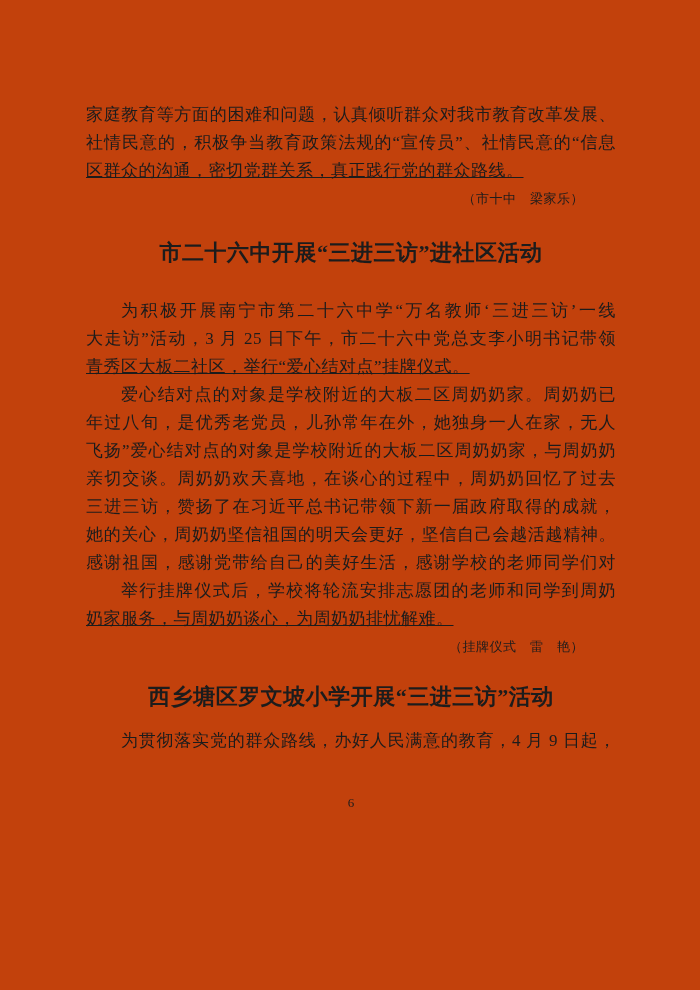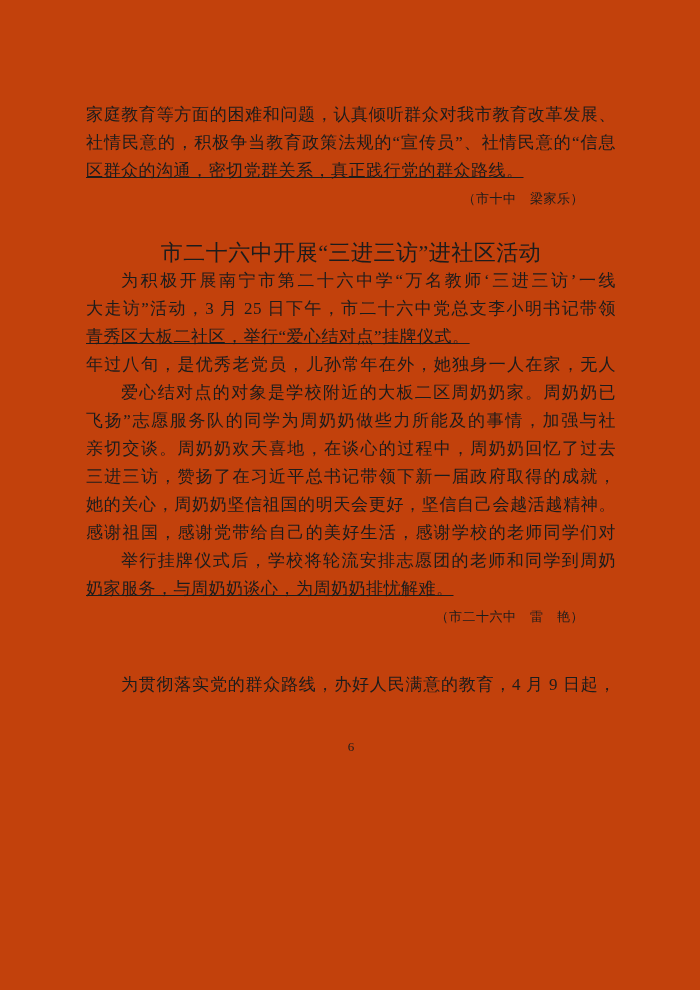--- a/index.html
+++ b/index.html
@@ -43,29 +43,29 @@
     line-height: 28px;
     font-size: 13px;
     letter-spacing: 0.5px;
     text-align: right;
     padding-right: 32px;
   }
   .heading {
     height: 28px;
     line-height: 28px;
     font-size: 22px;
-    font-weight: normal;
+    font-weight: bold;
     text-align: center;
     letter-spacing: 0.5px;
     white-space: nowrap;
   }
   .heading.h-26 { margin-top: 26px; }
   .heading.h-lwp { margin-top: 22px; }
-  .para.p-after-heading { }
-  .para.p-after-heading2 { margin-top: 40px; }
+  .para.p-after-heading { margin-top: 30px; }
+  .para.p-after-heading2 { margin-top: 16px; }
   .footer {
     margin-top: 38px;
     height: 20px;
     line-height: 20px;
     font-size: 13px;
     text-align: center;
     letter-spacing: 0;
   }
 </style>
 </head>
@@ -83,35 +83,36 @@
 
     <div class="heading h-26">市二十六中开展“三进三访”进社区活动</div>
 
     <div class="para p-after-heading">
       <div class="line indent">为积极开展南宁市第二十六中学“万名教师‘三进三访’一线</div>
       <div class="line">大走访”活动，3 月 25 日下午，市二十六中党总支李小明书记带领</div>
       <div class="line left-end">青秀区大板二社区，举行“爱心结对点”挂牌仪式。</div>
     </div>
 
     <div class="para">
+      <div class="line indent">爱心结对点的对象是学校附近的大板二区周奶奶家。周奶奶已</div>
       <div class="line">年过八旬，是优秀老党员，儿孙常年在外，她独身一人在家，无人</div>
-      <div class="line indent">爱心结对点的对象是学校附近的大板二区周奶奶家。周奶奶已</div>
-      <div class="line">飞扬”志愿服务队的同学为周奶奶做些力所能及的事情，加强与社</div>
+      <div class="line">飞扬”爱心结对点的对象是学校附近的大板二区周奶奶家，与周奶奶</div>
       <div class="line">亲切交谈。周奶奶欢天喜地，在谈心的过程中，周奶奶回忆了过去</div>
       <div class="line">三进三访，赞扬了在习近平总书记带领下新一届政府取得的成就，</div>
       <div class="line">她的关心，周奶奶坚信祖国的明天会更好，坚信自己会越活越精神。</div>
       <div class="line">感谢祖国，感谢党带给自己的美好生活，感谢学校的老师同学们对</div>
     </div>
 
     <div class="para">
       <div class="line indent">举行挂牌仪式后，学校将轮流安排志愿团的老师和同学到周奶</div>
       <div class="line left-end">奶家服务，与周奶奶谈心，为周奶奶排忧解难。</div>
     </div>
-    <div class="attr">（市二十六中　雷　艳）</div>
+    <div class="attr">（挂牌仪式　雷　艳）</div>
 
+    <div class="heading h-lwp">西乡塘区罗文坡小学开展“三进三访”活动</div>
 
     <div class="para p-after-heading2">
       <div class="line indent">为贯彻落实党的群众路线，办好人民满意的教育，4 月 9 日起，</div>
     </div>
 
     <div class="footer">6</div>
 
   </div>
 </div>
 

